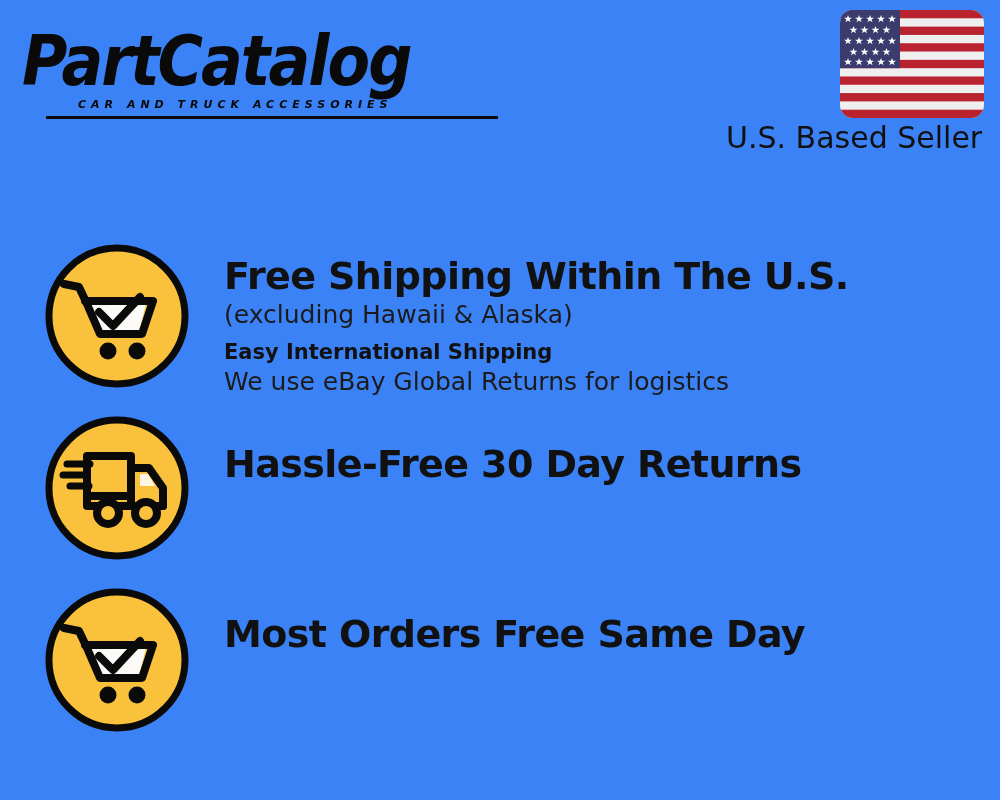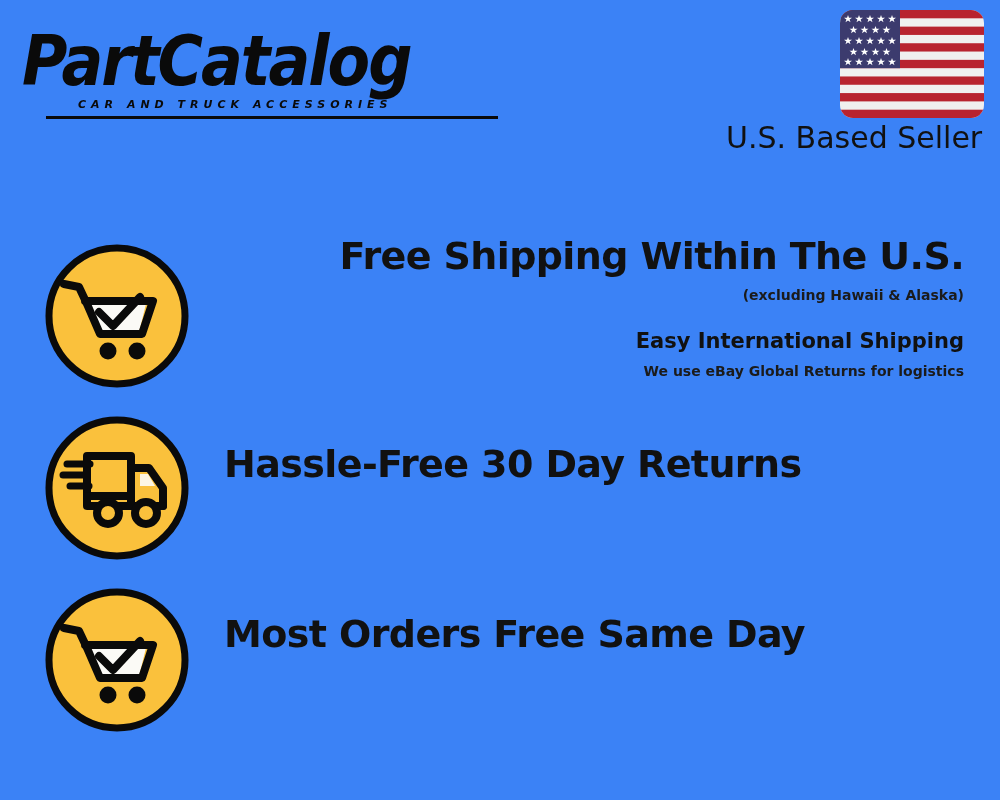--- a/index.html
+++ b/index.html
@@ -117,38 +117,38 @@
     font-family: "DejaVu Sans", sans-serif;
     font-weight: bold;
     font-size: 38px;
     line-height: 48px;
     letter-spacing: -0.6px;
     color: #111111;
     white-space: nowrap;
   }
   .feature-sub {
     font-family: "DejaVu Sans", sans-serif;
-    font-weight: 700;
-    font-size: 14px;
+    font-weight: 400;
+    font-size: 25px;
     line-height: 30px;
     color: #1b1b1b;
     white-space: nowrap;
   }
   .feature-sub-bold {
     font-family: "DejaVu Sans", sans-serif;
     font-weight: bold;
     font-size: 21px;
     line-height: 30px;
     color: #111111;
     white-space: nowrap;
-    margin-top: 16px;
-  }
-
-  
-  .row-1 .feature-text { top: 0; text-align: right; }
+    margin-top: 7px;
+  }
+
+  
+  .row-1 .feature-text { top: 20px; }
   .row-2 .feature-text { top: 36px; }
   .row-3 .feature-text { top: 34px; }
 </style>
 </head>
 <body>
 
 <div class="page">
 
   <div class="brand-logo">
     <div class="brand-wordmark">PartCatalog</div>

